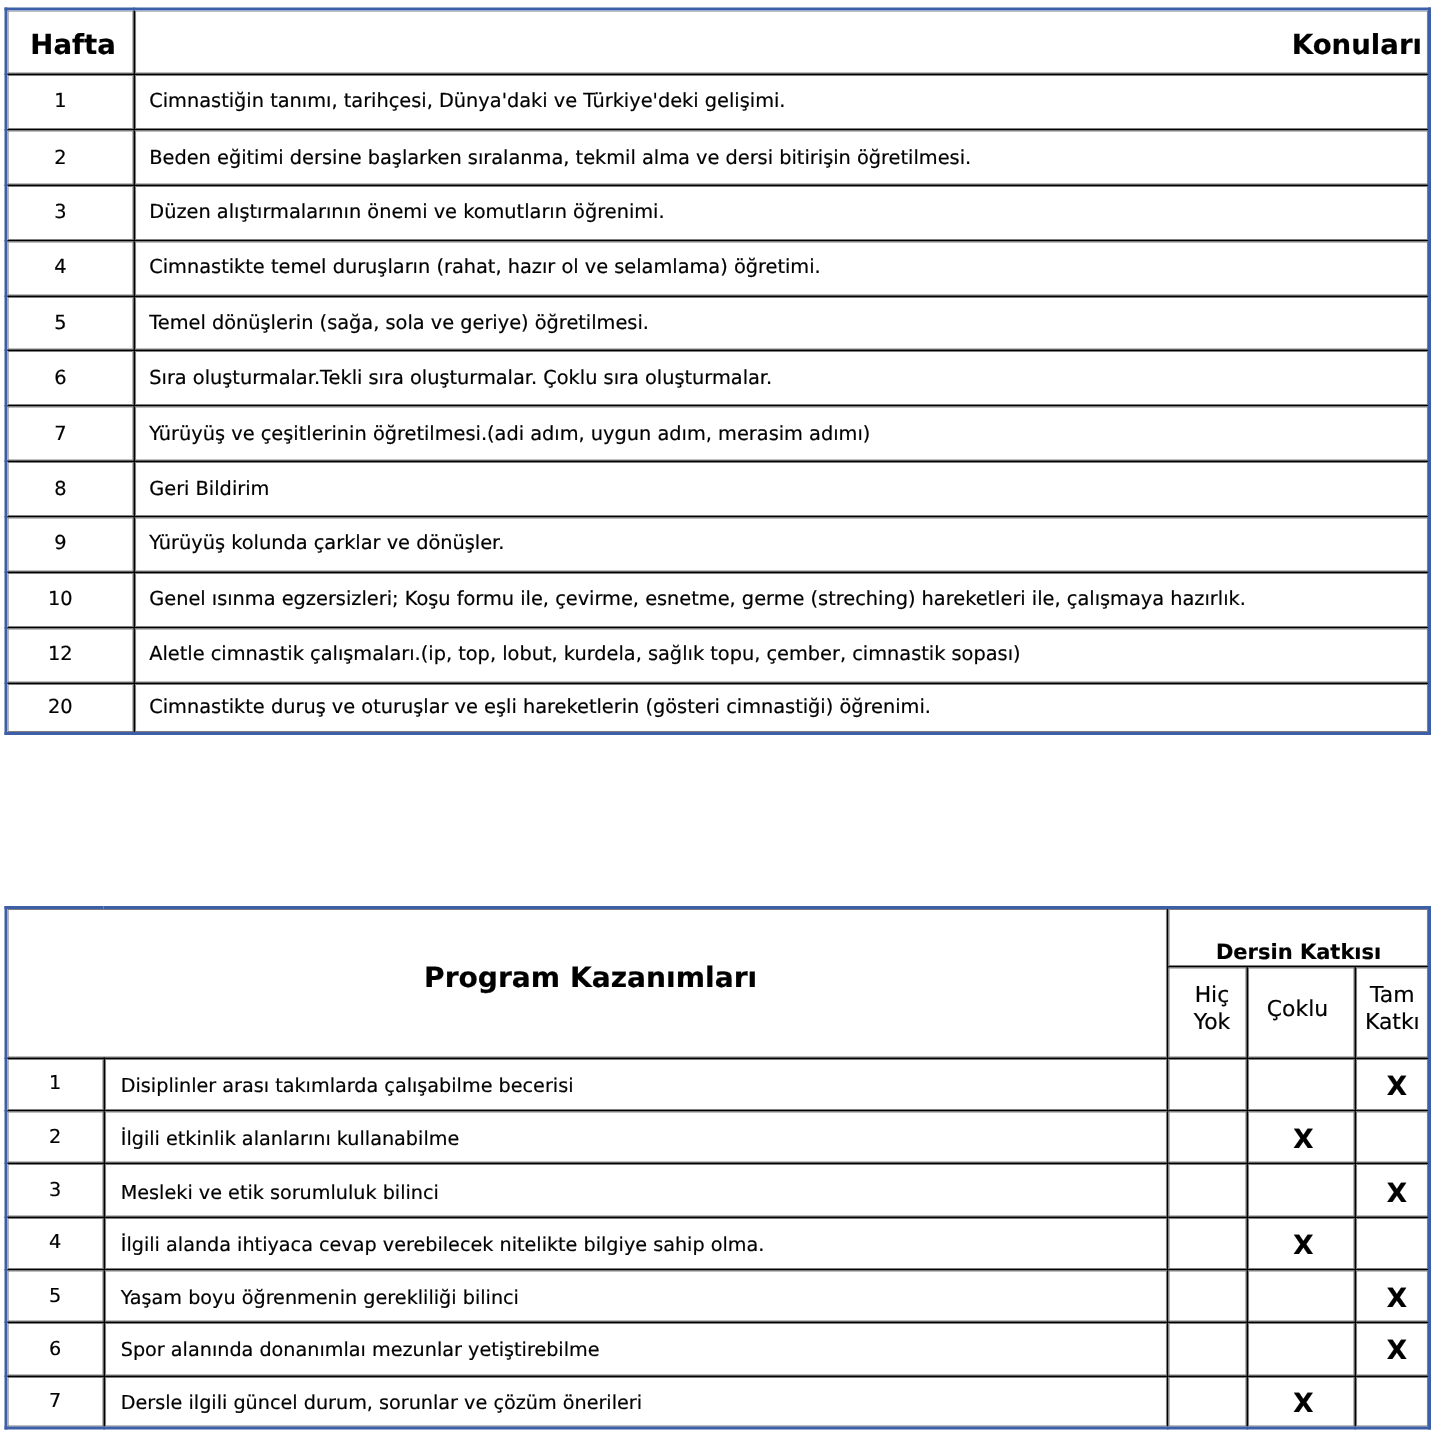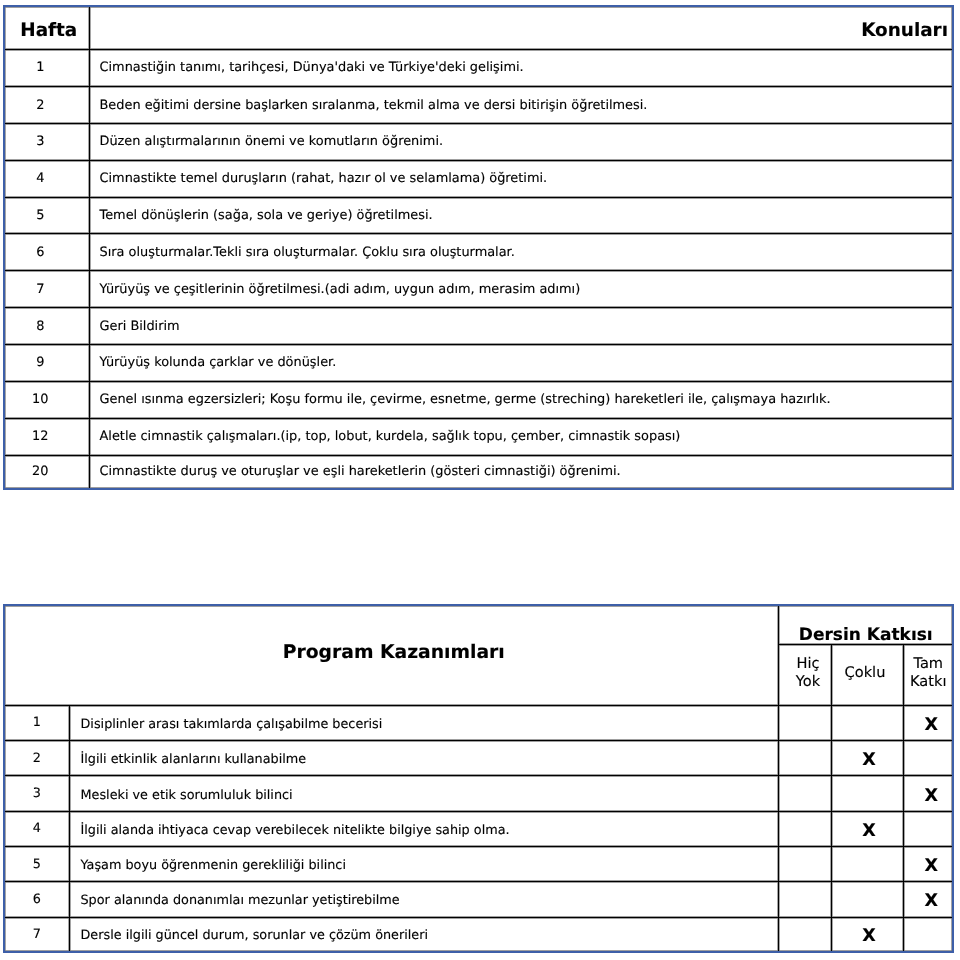--- a/index.html
+++ b/index.html
@@ -20,21 +20,21 @@
   #t1 .hrow{height:43.8px;}
   #t1 .hrow td{font-weight:bold;font-size:18.4px;line-height:26px;padding-top:6px;}
   #t2{left:3px;top:604.3px;width:951px;}
   #t2 td{font-size:12.8px;line-height:15px;}
   #t2 tr{height:35.3px;}
   #t2 .c-no{width:65px;text-align:center;}
   #t2 .c-out{padding-left:11px;padding-right:4px;padding-top:3px;margin-top:32px;}
   #t2 .hr1{height:39px;}
   #t2 .hr2{height:61px;}
   #t2 .prog{font-weight:bold;font-size:18.75px;text-align:center;padding-bottom:6px;padding-left:4px;}
-  #t2 .dersin{font-weight:bold;font-size:17px;text-align:center;padding-top:20px;}
+  #t2 .dersin{font-weight:bold;font-size:14px;text-align:center;padding-top:20px;}
   #t2 .sub{text-align:center;font-size:14.6px;line-height:17.6px;}
   #t2 .c-k1.sub{padding-left:5px;padding-bottom:4px;}
   #t2 .c-k2.sub{padding-right:6px;padding-bottom:4px;}
   #t2 .c-k3.sub{padding-bottom:4px;margin-left:18px;}
   #t2 .mark{text-align:center;font-weight:bold;font-size:17.5px;padding-top:5px;}
   #t2 .c-k3.mark{padding-left:6px;}
   #t2 .c-k2.mark{padding-left:2px;}
   .c-k1{width:53px;}.c-k2{width:72px;}.c-k3{width:50px;}
 </style>
 </head>

